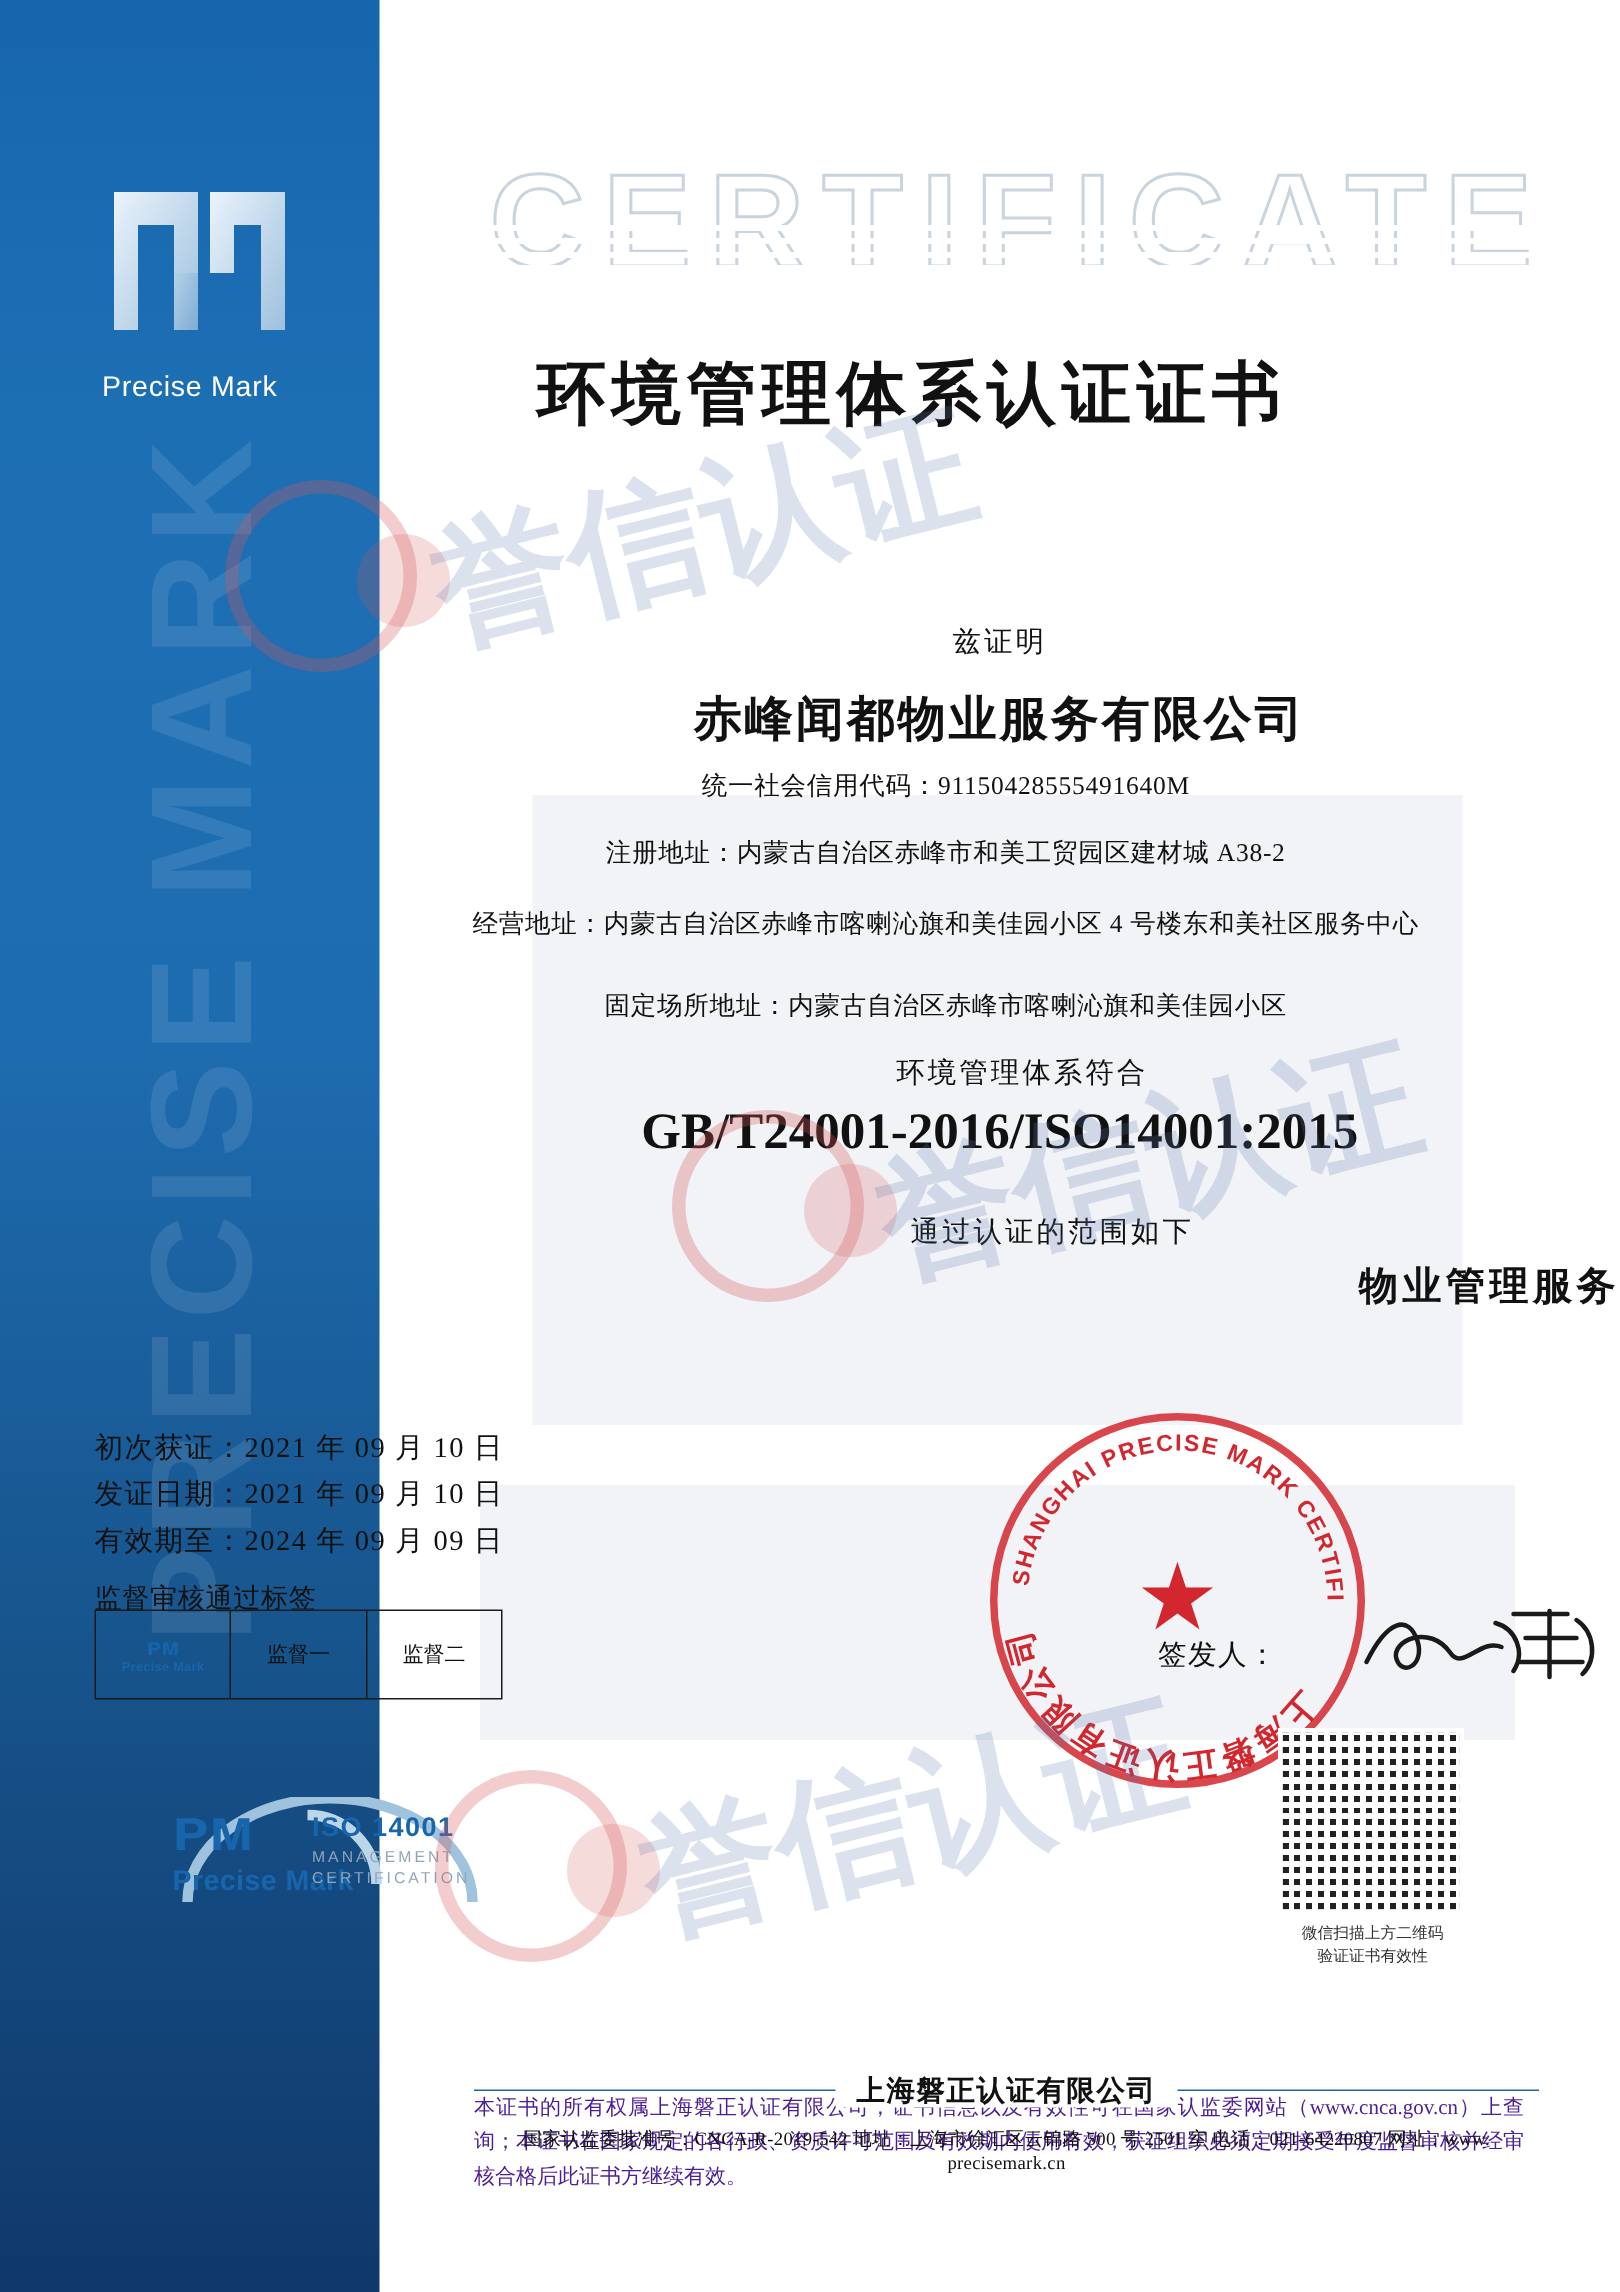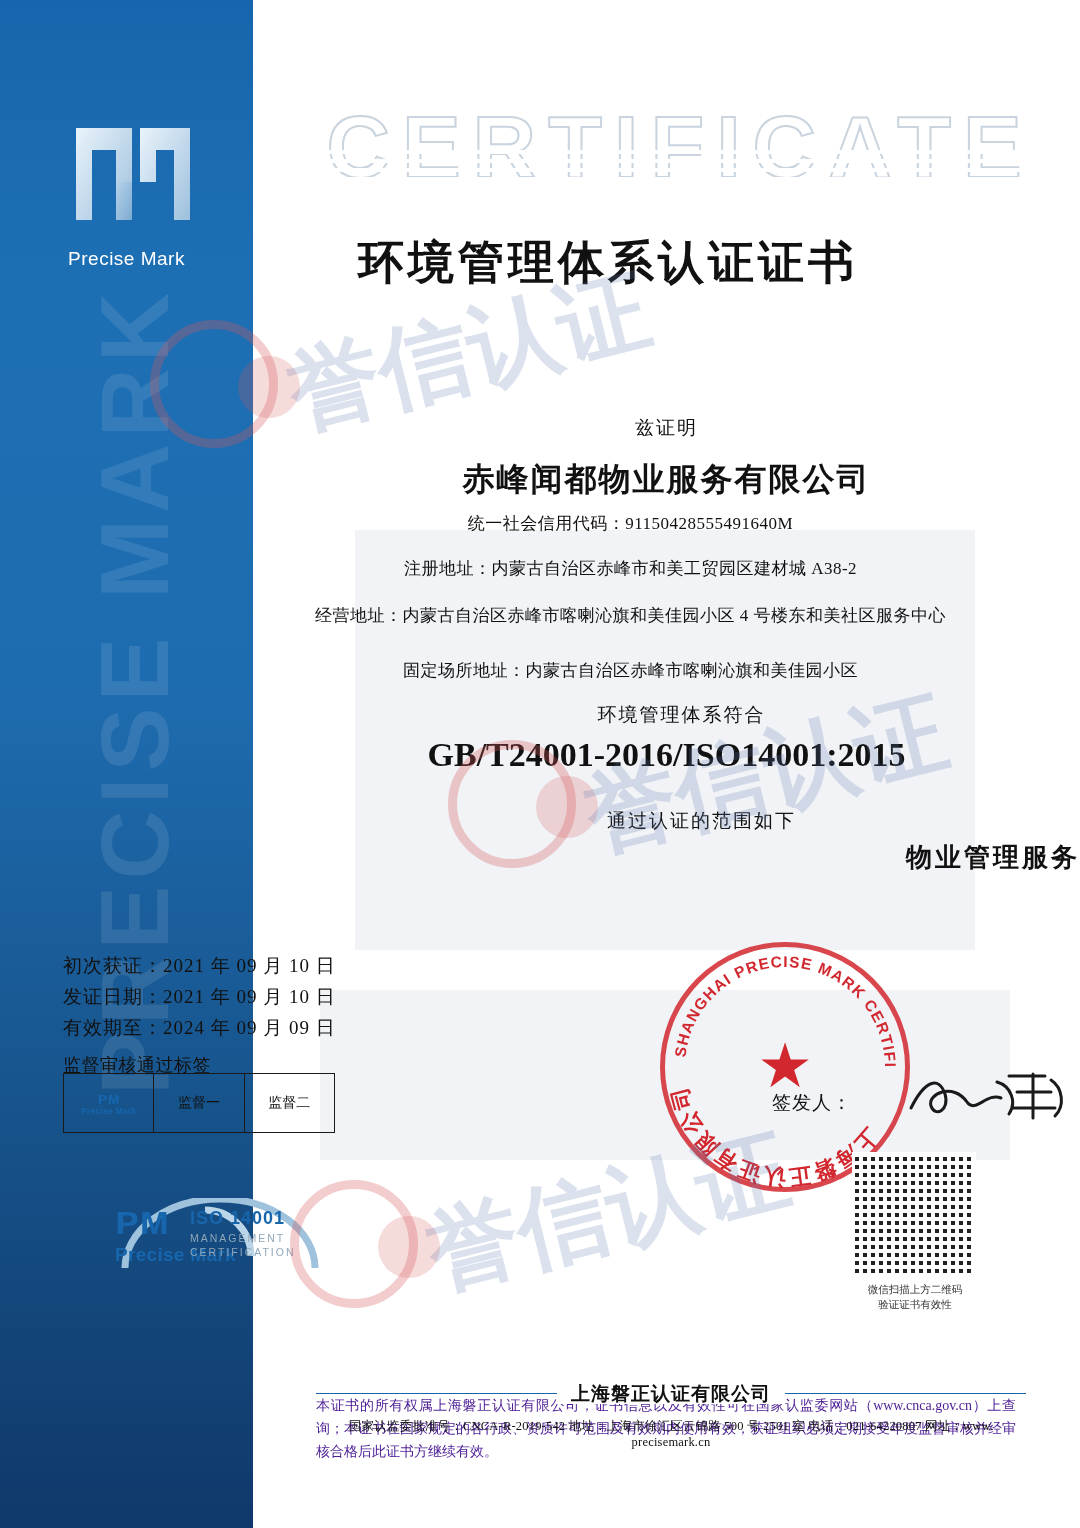--- a/index.html
+++ b/index.html
@@ -130,21 +130,21 @@
   }
   .signature{
     position:absolute;left:905px;top:1062px;width:170px;height:70px;
   }
 
   
   .iso-logo{position:absolute;left:105px;top:1198px;width:340px;height:90px;}
   .iso-pm{position:absolute;left:115px;top:1200px;}
   .iso-pm .mk{font-family:"Liberation Sans",sans-serif;font-weight:700;color:#1766ad;font-size:40px;line-height:1;}
   .iso-pm .nm{font-family:"Liberation Sans",sans-serif;font-weight:700;color:#1766ad;font-size:19px;letter-spacing:.3px;margin-top:4px;}
-  .iso-text{position:absolute;left:190px;top:1208px;font-family:"Liberation Sans",sans-serif;color:#1766ad;}
+  .iso-text{position:absolute;left:208px;top:1208px;font-family:"Liberation Sans",sans-serif;color:#1766ad;}
   .iso-text .l1{font-size:18px;font-weight:700;letter-spacing:1px;}
   .iso-text .l2{font-size:10.5px;letter-spacing:2px;margin-top:3px;color:#8fa6b8;}
   .iso-text .l3{font-size:10.5px;letter-spacing:2px;margin-top:2px;color:#8fa6b8;}
 
   
   .qr{
     position:absolute;left:852px;top:1152px;width:118px;height:118px;
     background:
       repeating-linear-gradient(90deg,#111 0 4px,#fff 4px 8px),
       repeating-linear-gradient(0deg,#111 0 4px,#fff 4px 8px);

